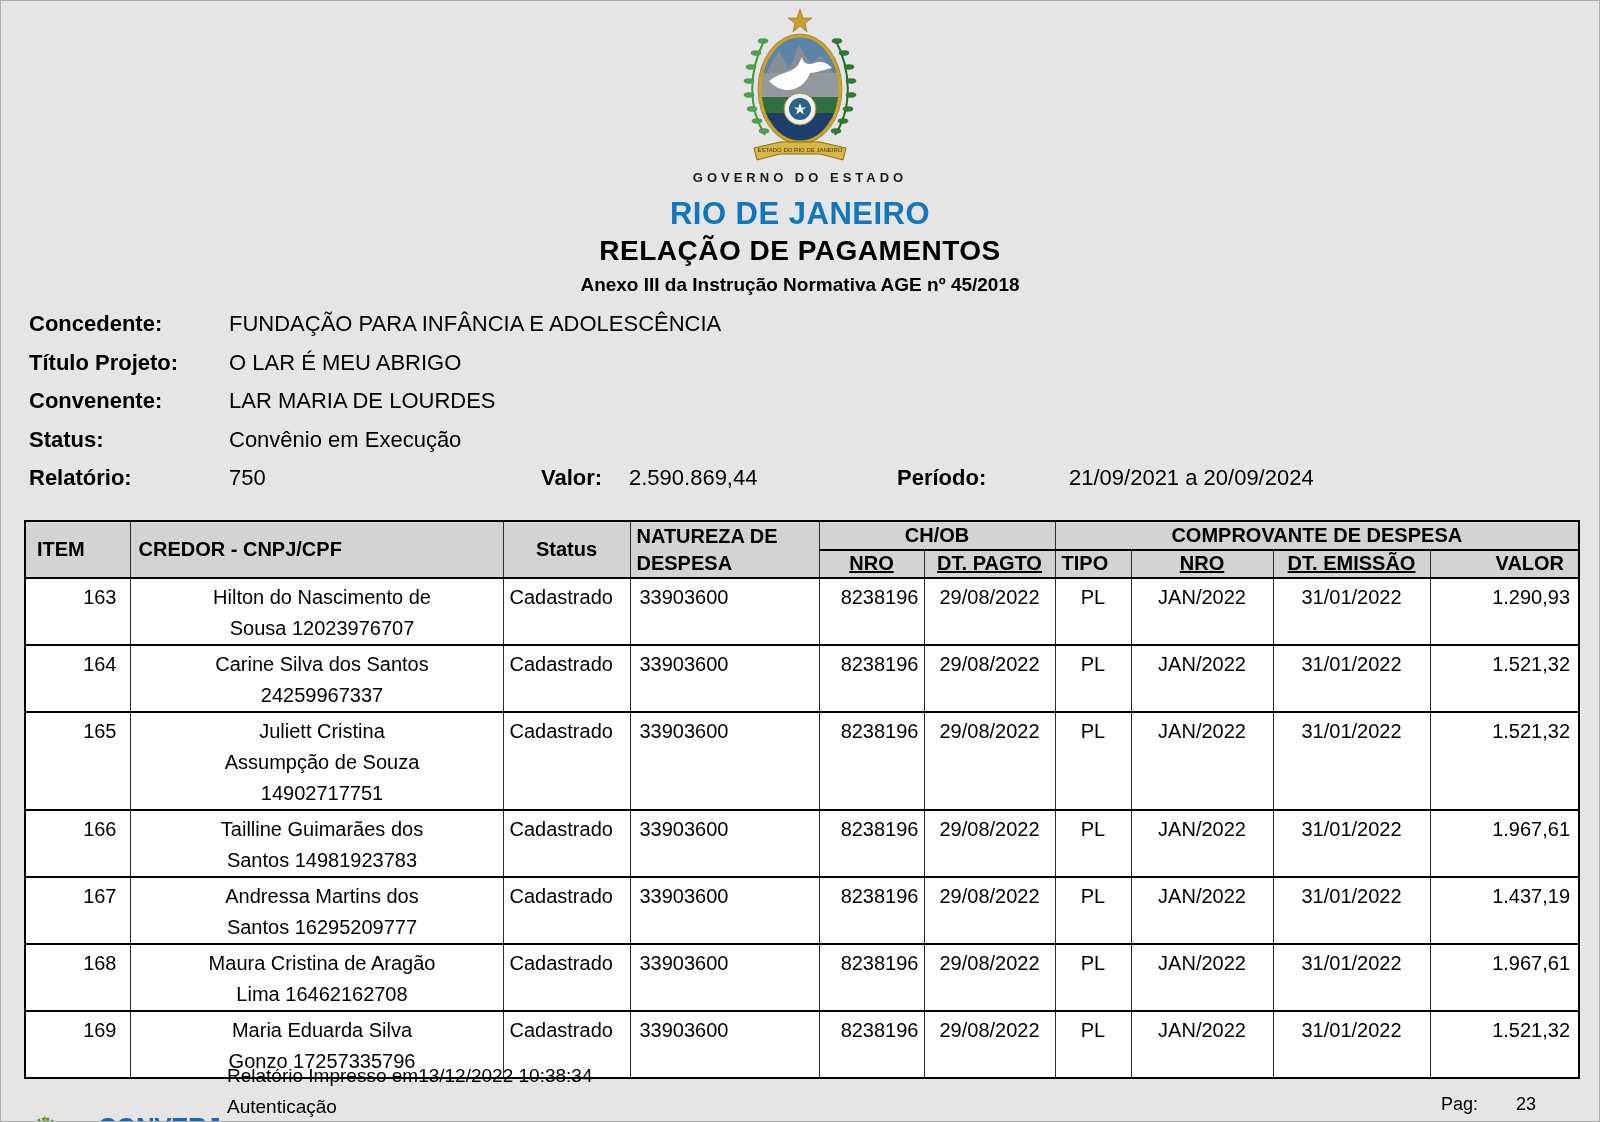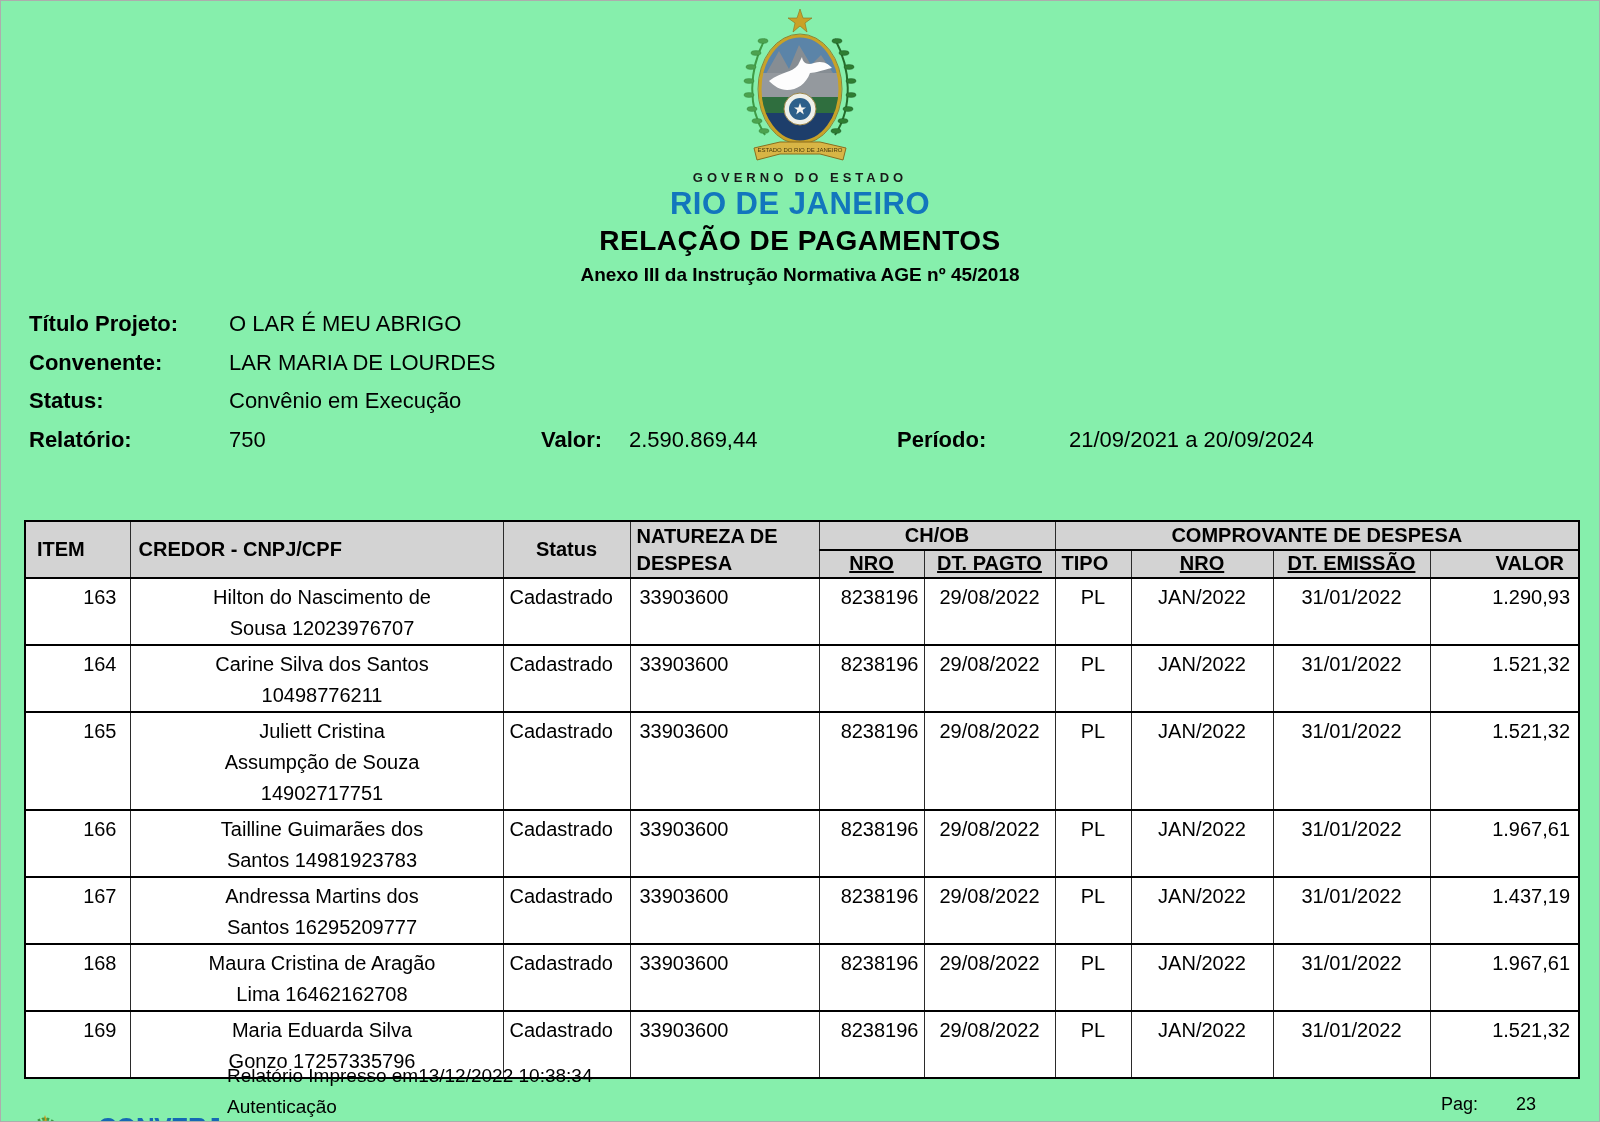--- a/index.html
+++ b/index.html
@@ -1,27 +1,27 @@
 <!DOCTYPE html>
 <html><head>
 <meta charset="utf-8">
 <style>
   * { margin:0; padding:0; box-sizing:border-box; }
   html,body { background:#fff; }
   .page {
-    position:relative; width:1600px; height:1122px; background:#86efac;
+    position:relative; width:1600px; height:1122px; background:#e5e5e5;
     font-family:"Liberation Sans","DejaVu Sans",sans-serif; color:#000;
     border:1px solid #adadad; overflow:hidden;
   }
 
   
   .report-header { position:absolute; top:0; left:0; width:100%; text-align:center; }
   .emblem { display:block; margin:6px auto 0 auto; }
   .gov-line { margin-top:3px; font-size:13px; font-weight:bold; letter-spacing:4px; color:#1a1a1a; }
-  .state-name { margin-top:1px; font-size:31px; font-weight:800; letter-spacing:0.5px; }
+  .state-name { margin-top:11px; font-size:31px; font-weight:800; letter-spacing:0.5px; }
   .report-title { margin-top:3px; font-size:28px; font-weight:bold; letter-spacing:0.5px; }
   .report-subtitle { margin-top:7px; font-size:19px; font-weight:bold; }
 
   
   .meta { position:absolute; top:304px; left:28px; width:1550px; font-size:22px; }
   .meta-row { position:relative; height:38.5px; line-height:38.5px; }
   .meta-label { position:absolute; left:0; font-weight:bold; }
   .meta-value { position:absolute; left:200px; }
   .valor-label   { position:absolute; left:512px; font-weight:bold; }
   .valor-value   { position:absolute; left:600px; }
@@ -130,20 +130,24 @@
       <path d="M29,141 L55,135 L95,135 L121,141 L118,153 L95,147 L55,147 L32,153 Z" fill="#d8b545" stroke="#8a6d1d" stroke-width="1"></path>
       <text x="75" y="144.5" font-size="6" text-anchor="middle" fill="#4a3a0a">ESTADO DO RIO DE JANEIRO</text>
     </svg>
     <div class="gov-line">GOVERNO DO ESTADO</div>
     <div class="state-name" style="color: rgb(18, 118, 189);">RIO DE JANEIRO</div>
     <div class="report-title">RELAÇÃO DE PAGAMENTOS</div>
     <div class="report-subtitle">Anexo III da Instrução Normativa AGE nº 45/2018</div>
   </div>
 
   <div class="meta">
+    <div class="meta-row">
+      <span class="meta-label">Concedente:</span>
+      <span class="meta-value">FUNDAÇÃO PARA INFÂNCIA E ADOLESCÊNCIA</span>
+    </div>
     <div class="meta-row">
       <span class="meta-label">Título Projeto:</span>
       <span class="meta-value">O LAR É MEU ABRIGO</span>
     </div>
     <div class="meta-row">
       <span class="meta-label">Convenente:</span>
       <span class="meta-value">LAR MARIA DE LOURDES</span>
     </div>
     <div class="meta-row">
       <span class="meta-label">Status:</span>
@@ -201,21 +205,21 @@
           <td class="c-chnro">8238196</td>
           <td class="c-chdt">29/08/2022</td>
           <td class="c-tipo">PL</td>
           <td class="c-cnro">JAN/2022</td>
           <td class="c-cdt">31/01/2022</td>
           <td class="c-valor">1.290,93</td>
         </tr>
         <tr>
           <td class="c-item">164</td>
           <td class="c-credor">Carine Silva dos Santos
-10498776211</td>
+24259967337</td>
           <td class="c-status">Cadastrado</td>
           <td class="c-natureza">33903600</td>
           <td class="c-chnro">8238196</td>
           <td class="c-chdt">29/08/2022</td>
           <td class="c-tipo">PL</td>
           <td class="c-cnro">JAN/2022</td>
           <td class="c-cdt">31/01/2022</td>
           <td class="c-valor">1.521,32</td>
         </tr>
         <tr>

